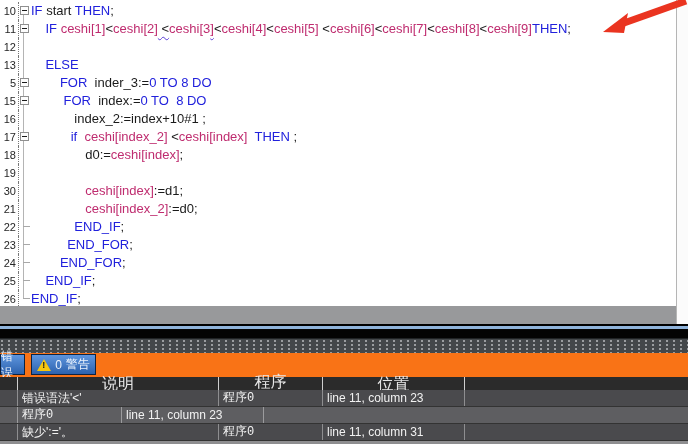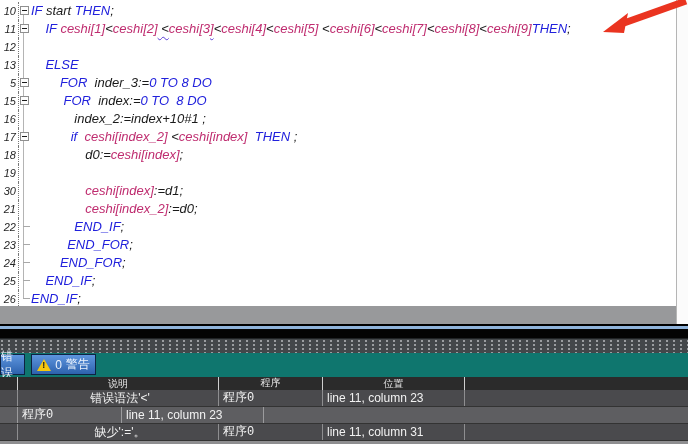--- a/index.html
+++ b/index.html
@@ -1,20 +1,20 @@
 <!DOCTYPE html>
 <html style="--c-k: #2121dc; --c-v: #bf2c6f; --c-warn: #f5c70e;"><head>
 <meta charset="utf-8">
 <style>
   html,body{margin:0;padding:0;background:#ddd;}
   .screen{position:relative;width:688px;height:444px;overflow:hidden;background:#fff;
           font-family:"Liberation Sans","DejaVu Sans",sans-serif;}
 
   
-  .editor{position:absolute;left:0;top:0;width:688px;height:306px;background:#fff;overflow:hidden;font-style:italic;}
+  .editor{position:absolute;left:0;top:0;width:688px;height:306px;background:#fff;overflow:hidden;}
   .fold-vline{position:absolute;left:23px;top:15px;width:1px;height:284px;background:#b4b4b4;}
   .code-lines{position:absolute;left:0;top:2px;width:688px;}
   .cl{position:relative;height:18px;line-height:18px;white-space:pre;font-size:13px;display:flex;}
   .ln{display:inline-block;width:16px;flex:0 0 16px;text-align:right;padding-right:2px;box-sizing:content-box;
       font-size:11px;color:#262626;border-right:1px dotted #777;}
   .fold{display:inline-block;width:12px;flex:0 0 12px;position:relative;}
   .foldbox{position:absolute;left:1px;top:4px;width:9px;height:9px;background:#fdfdfd;
            border:1px solid #8f8f8f;box-sizing:border-box;}
   .foldbox::after{content:"";position:absolute;left:1px;right:1px;top:3px;height:1px;background:#1a1a1a;}
   .foldtick{position:absolute;left:4px;top:8px;width:7px;height:1px;background:#a8a8a8;}
@@ -32,40 +32,40 @@
   .vscroll{position:absolute;left:676px;top:0;width:12px;height:324px;background:#fbfbfb;border-left:1px solid #b5b5b5;box-sizing:border-box;}
   .hscroll{position:absolute;left:0;top:306px;width:676px;height:18px;background:#98999b;}
   .strip-black1{position:absolute;left:0;top:324px;width:688px;height:2px;background:#000;}
   .strip-blue{position:absolute;left:0;top:326px;width:688px;height:3px;background:#8fb3da;}
   .strip-black2{position:absolute;left:0;top:329px;width:688px;height:9px;background:#040404;}
   .splitter{position:absolute;left:0;top:338px;width:688px;height:15px;background:#43474a;
             background-image:radial-gradient(circle at 2px 2px,#9a9da0 1px,transparent 1.4px);
             background-size:7px 4px;background-position:0 4px;border-top:1px solid #202325;box-sizing:border-box;}
 
   
-  .tabsrow{position:absolute;left:0;top:353px;width:688px;height:24px;background:#0f766e;}
+  .tabsrow{position:absolute;left:0;top:353px;width:688px;height:24px;background:#f97316;}
   .tab{position:absolute;top:1px;height:21px;background:linear-gradient(#5d95de,#2d62ad);
        border:1px solid #0e2342;box-sizing:border-box;color:#eaf2fc;font-size:12px;
        display:flex;align-items:center;justify-content:center;gap:4px;}
   .tab-errors{left:0;width:25px;}
   .tab-warnings{left:31px;width:65px;}
   .warn-tri{position:relative;width:0;height:0;border-left:7px solid transparent;
             border-right:7px solid transparent;border-bottom:12px solid var(--c-warn,#f5c70e);}
   .warn-tri::after{content:"!";position:absolute;left:-2px;top:1px;font-size:9px;font-weight:bold;color:#1a1a1a;}
 
   .phead{position:absolute;left:0;top:377px;width:688px;height:13px;background:#2b2b2b;display:flex;}
-  .phead .cell{color:#e8e8e8;font-size:10px;line-height:13px;text-align:center;box-sizing:border-box;
+  .phead .cell{color:#e8e8e8;font-size:16px;line-height:13px;text-align:center;box-sizing:border-box;
                border-left:1px solid #cfcfcf;}
   .phead .cell:first-child{border-left:none;}
   .prow{position:absolute;left:0;width:688px;height:17px;display:flex;box-sizing:border-box;border-bottom:1px solid #333;}
   .prow .cell{color:#f2f2f2;font-size:12px;line-height:16px;box-sizing:border-box;
               border-left:1px solid rgba(255,255,255,.38);padding-left:4px;overflow:hidden;white-space:nowrap;}
   .prow .cell:first-child{border-left:none;padding-left:0;}
   .c-icon{width:17px;flex:0 0 17px;}
-  .c-desc{width:201px;flex:0 0 201px;text-align:center;}
+  .c-desc{width:201px;flex:0 0 201px;}
   .c-prog{width:104px;flex:0 0 104px;font-family:Liberation Mono, monospace;}
   .c-pos{width:142px;flex:0 0 142px;}
   .c-fill{flex:1;border-left:1px solid rgba(255,255,255,.25);}
   .row-a{background:#4a4a4d;}
   .row-b{background:#5e5e61;}
   .pbottom{position:absolute;left:0;top:441px;width:688px;height:3px;background:#8e8e90;}
 </style>
 </head>
 <body>
 

